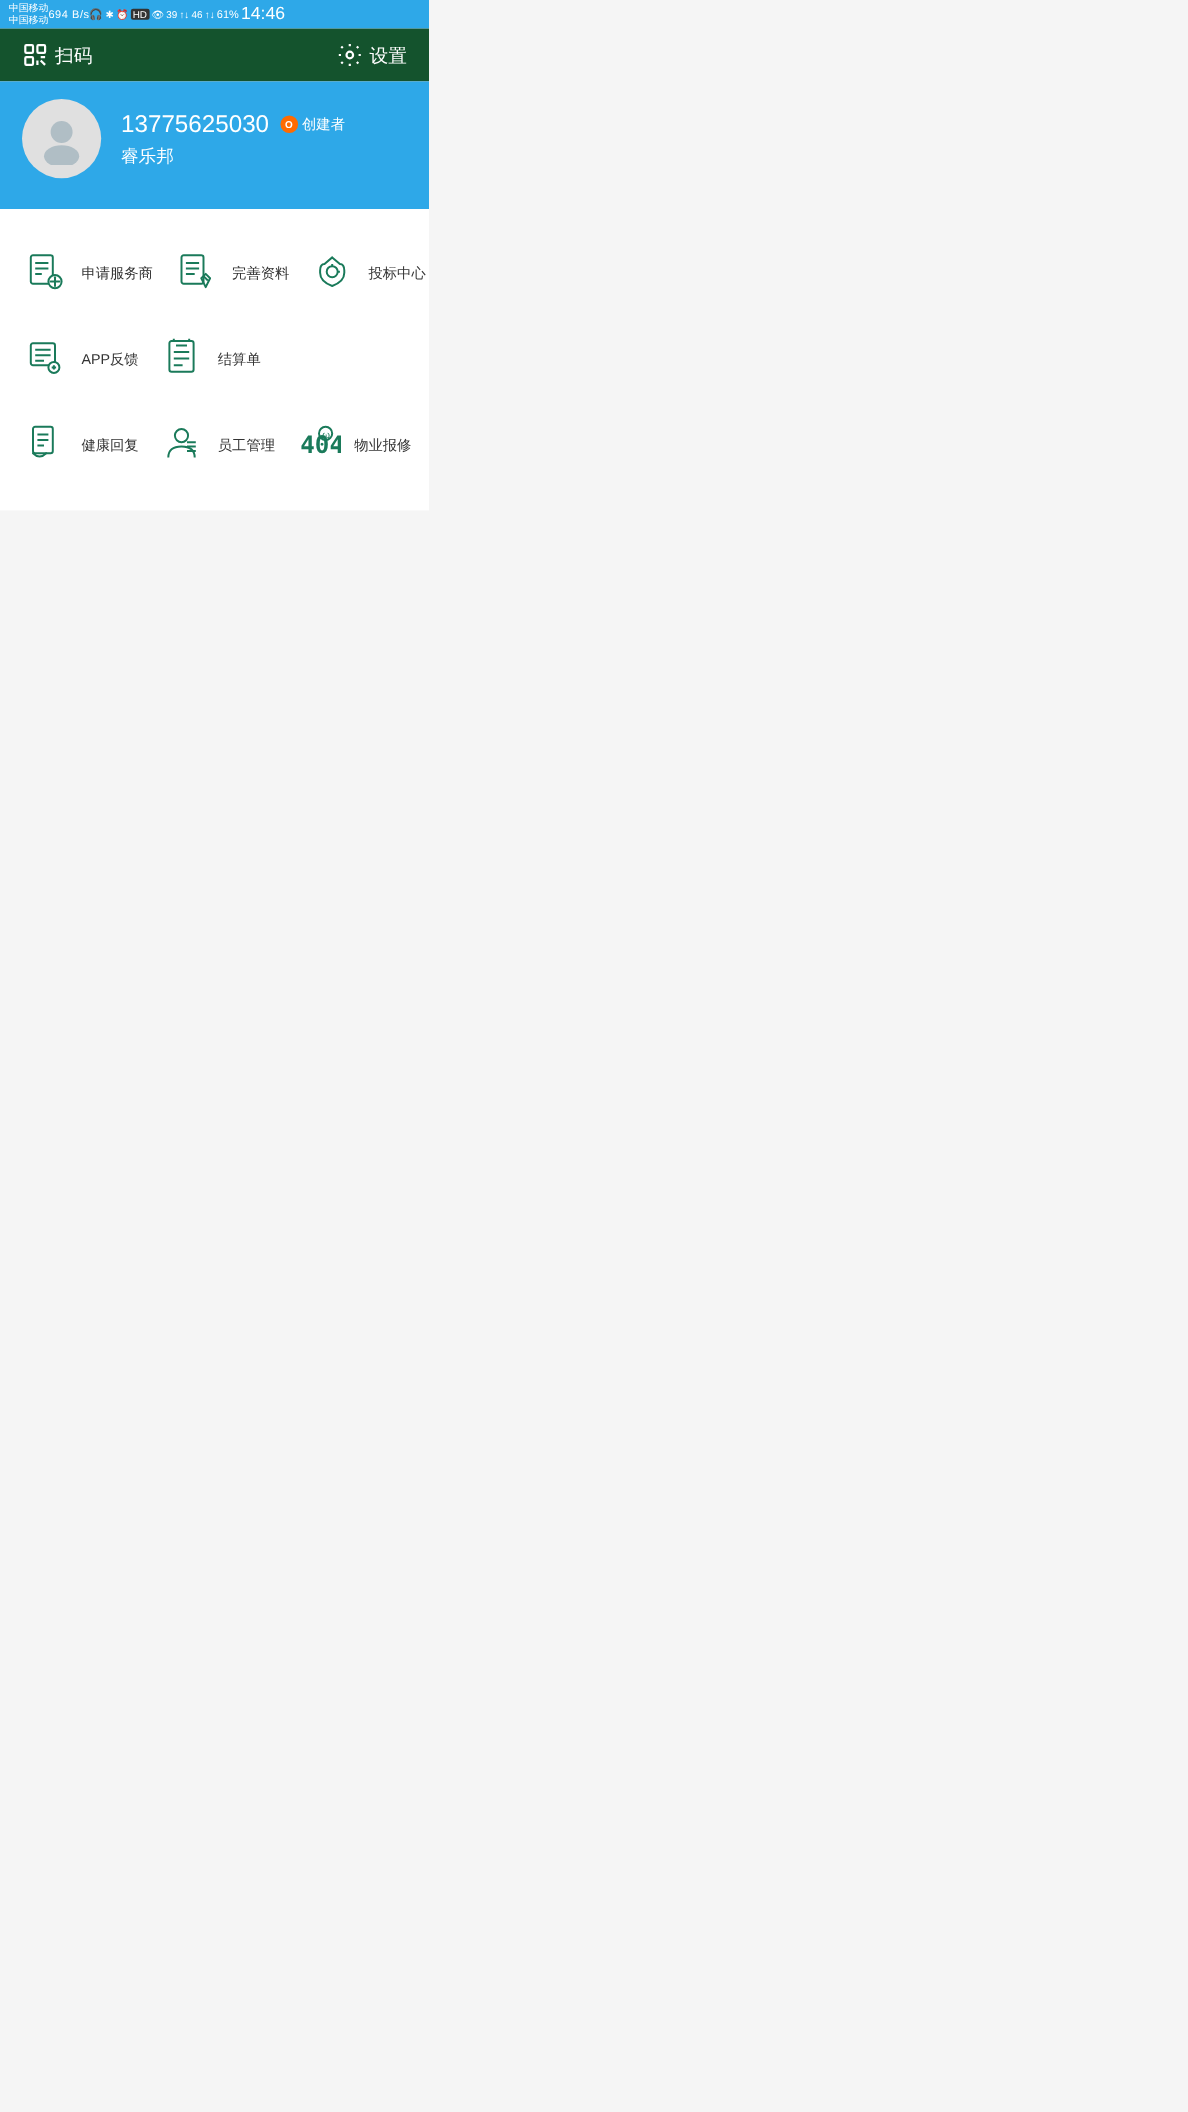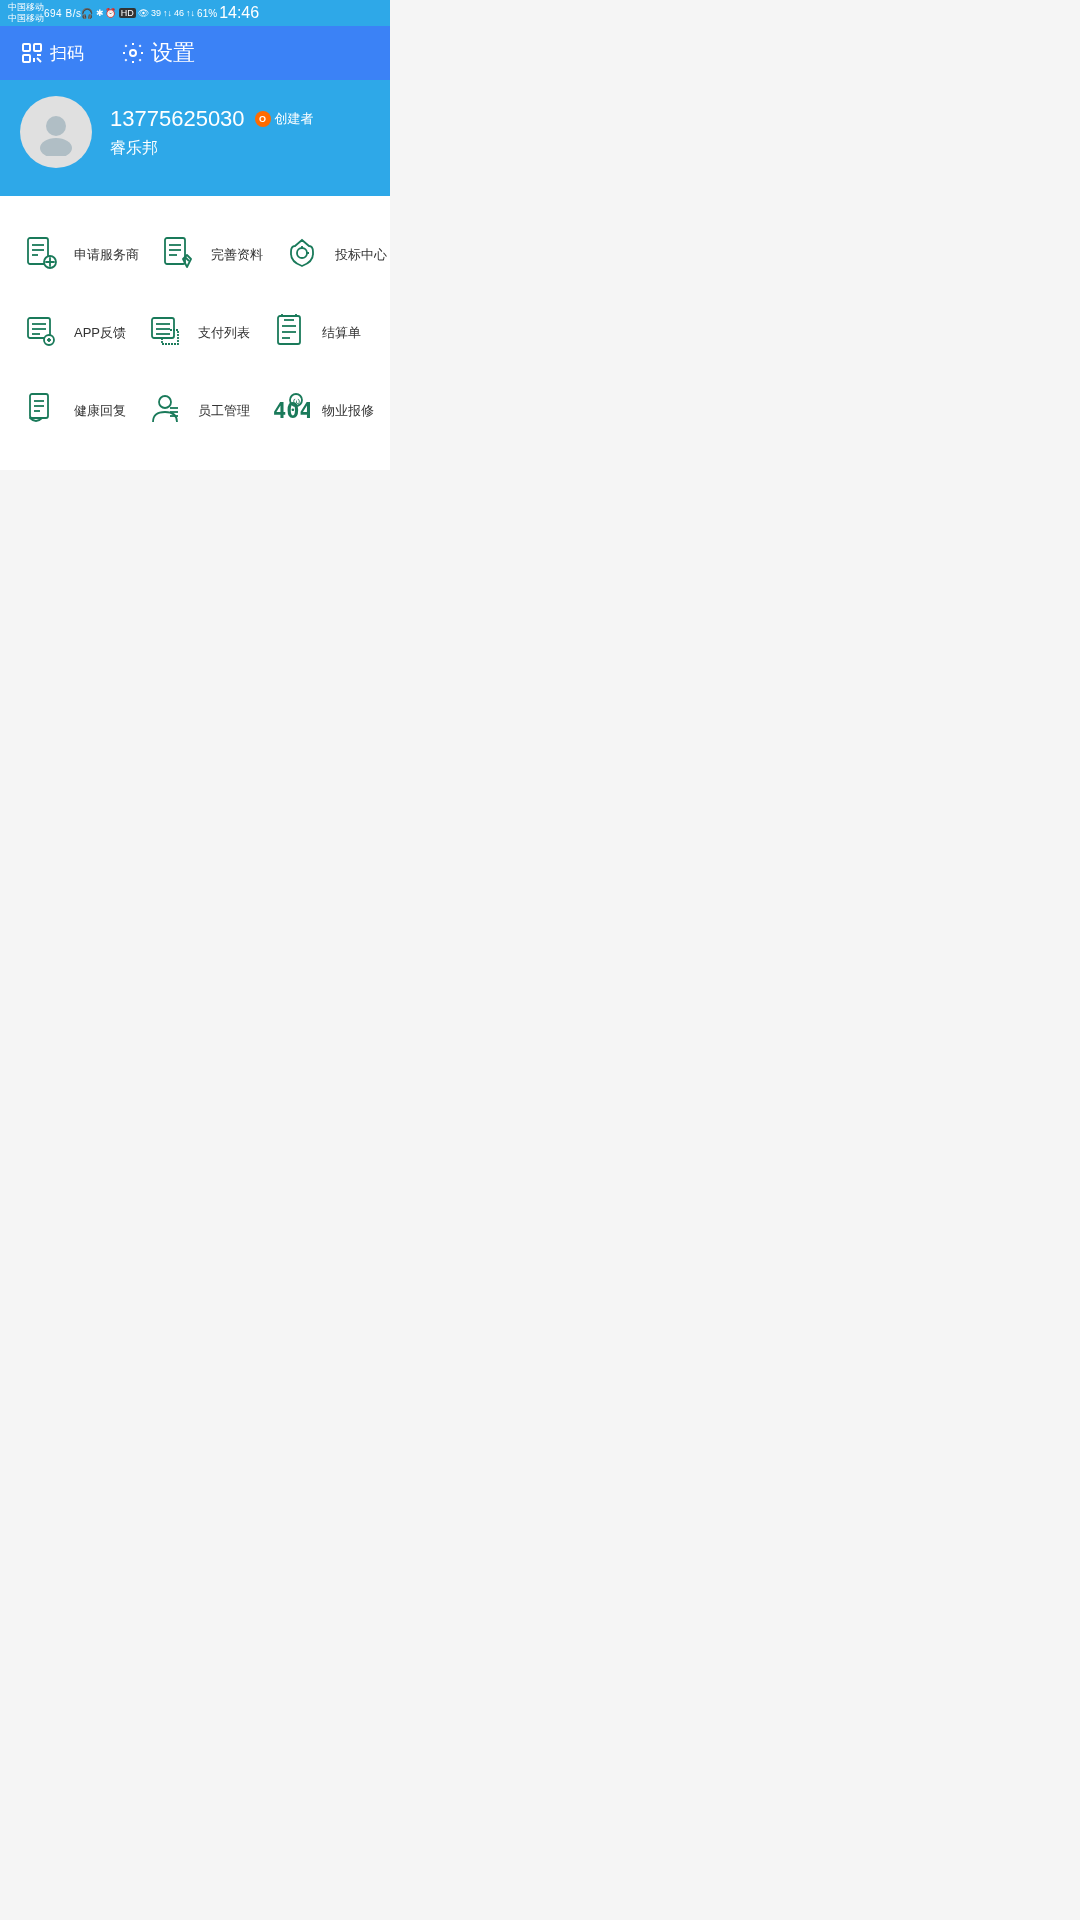--- a/index.html
+++ b/index.html
@@ -22,43 +22,42 @@
       padding: 0 8px;
       color: white;
       font-size: 10px;
     }
     .status-left { display: flex; flex-direction: column; font-size: 9px; line-height: 1.2; }
     .status-center { font-size: 10px; letter-spacing: 0.5px; }
     .status-right { display: flex; align-items: center; gap: 2px; font-size: 10px; }
 
     
     .header {
-      background: #3b82f6;
+      background: #14532d;
       padding: 12px 20px;
       display: flex;
-      justify-content: flex-start;
-      align-items: center;
-      gap: 37px;
+      justify-content: space-between;
+      align-items: center;
     }
     .scan-btn {
       display: flex;
       align-items: center;
       gap: 6px;
       color: white;
       font-size: 17px;
       background: none;
       border: none;
       cursor: pointer;
     }
     .settings-btn {
       display: flex;
       align-items: center;
       gap: 6px;
       color: white;
-      font-size: 22px;
+      font-size: 17px;
       background: none;
       border: none;
       cursor: pointer;
     }
 
     
     .profile-section {
       background: #2ea8e8;
       padding: 16px 20px 28px;
       display: flex;
@@ -281,32 +280,20 @@
           <line x1="12" y1="19" x2="26" y2="19"></line>
           <line x1="12" y1="24" x2="20" y2="24"></line>
           <circle cx="29" cy="30" r="5" fill="white"></circle>
           <line x1="27" y1="30" x2="31" y2="30"></line>
           <line x1="29" y1="28" x2="29" y2="32"></line>
         </svg>
       </div>
       <span class="menu-label">APP反馈</span>
     </button>
 
-    <button class="menu-item">
-      <div class="menu-icon">
-        <svg viewBox="0 0 42 42" fill="none" xmlns="http://www.w3.org/2000/svg" stroke="#1a7a5a" stroke-width="1.8">
-          <rect x="8" y="8" width="22" height="20" rx="2"></rect>
-          <line x1="12" y1="14" x2="26" y2="14"></line>
-          <line x1="12" y1="19" x2="26" y2="19"></line>
-          <line x1="12" y1="24" x2="26" y2="24"></line>
-          <path d="M26 20 L34 20 L34 34 L18 34 L18 28" stroke-dasharray="2 1"></path>
-        </svg>
-      </div>
-      <span class="menu-label">支付列表</span>
-    </button>
 
     <button class="menu-item">
       <div class="menu-icon">
         <svg viewBox="0 0 42 42" fill="none" xmlns="http://www.w3.org/2000/svg" stroke="#1a7a5a" stroke-width="1.8">
           <rect x="10" y="6" width="22" height="28" rx="2"></rect>
           <line x1="14" y1="6" x2="14" y2="4"></line>
           <line x1="28" y1="6" x2="28" y2="4"></line>
           <line x1="14" y1="16" x2="28" y2="16"></line>
           <line x1="14" y1="22" x2="28" y2="22"></line>
           <line x1="14" y1="28" x2="22" y2="28"></line>

